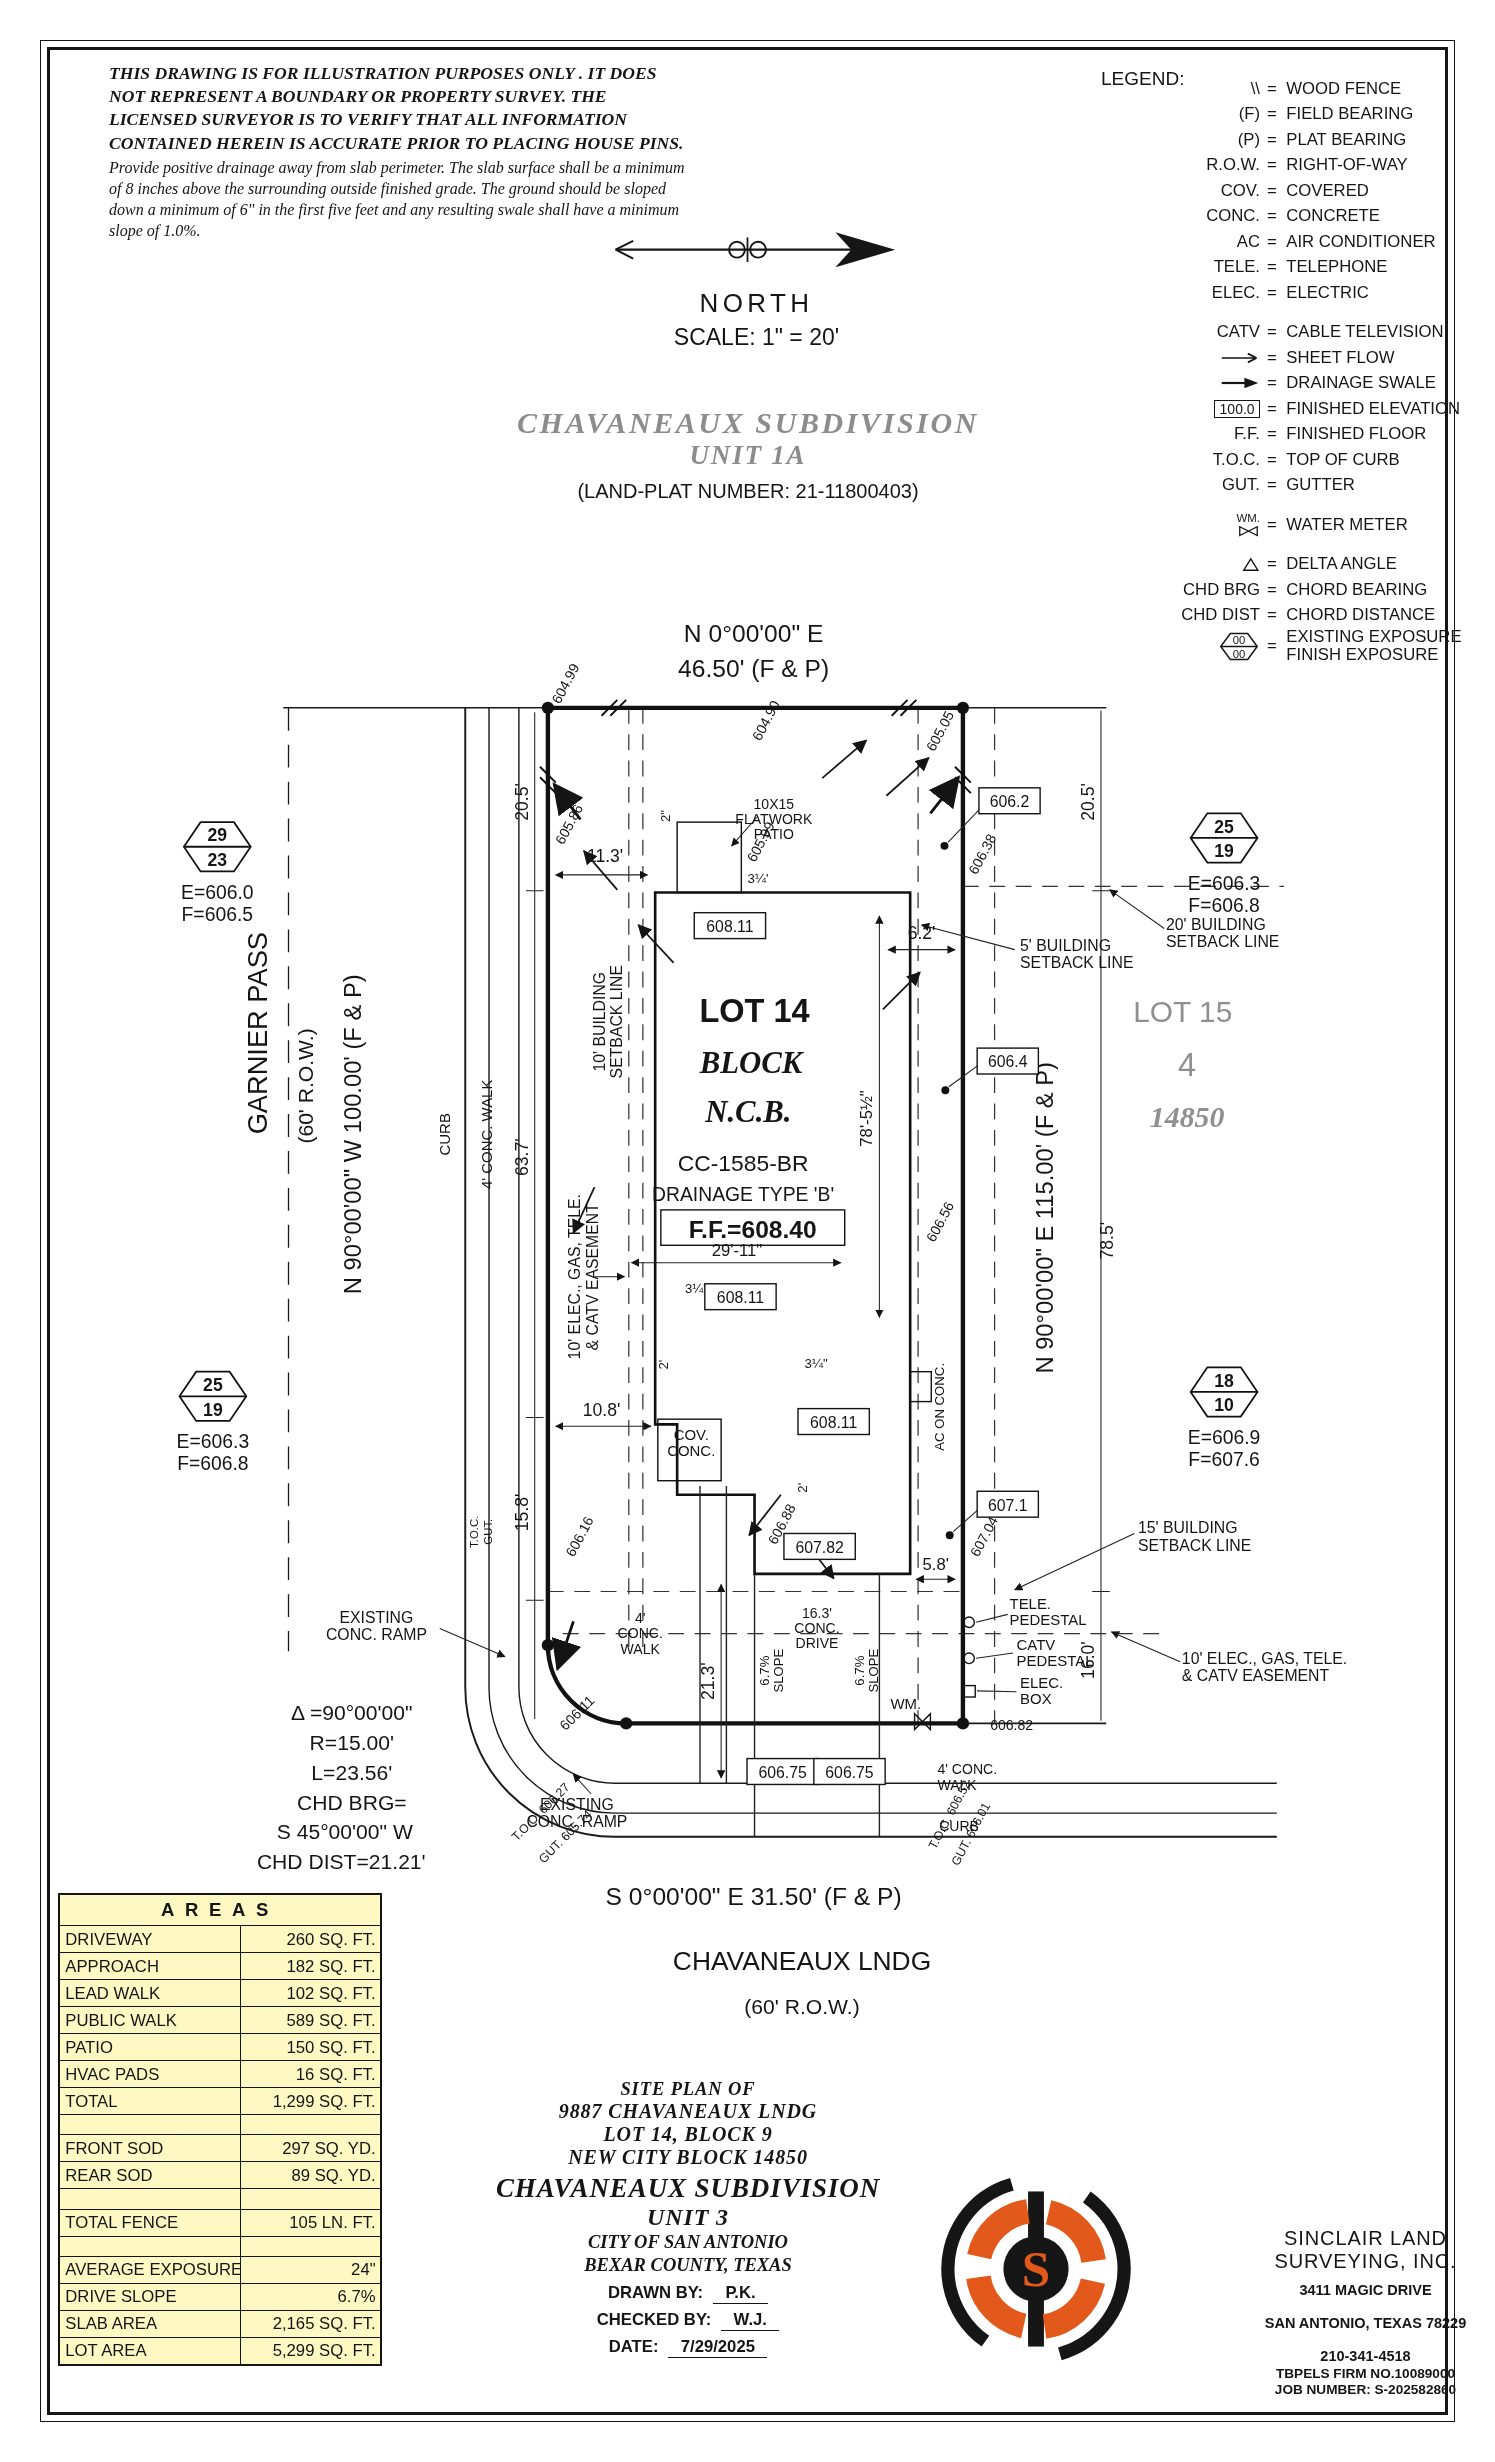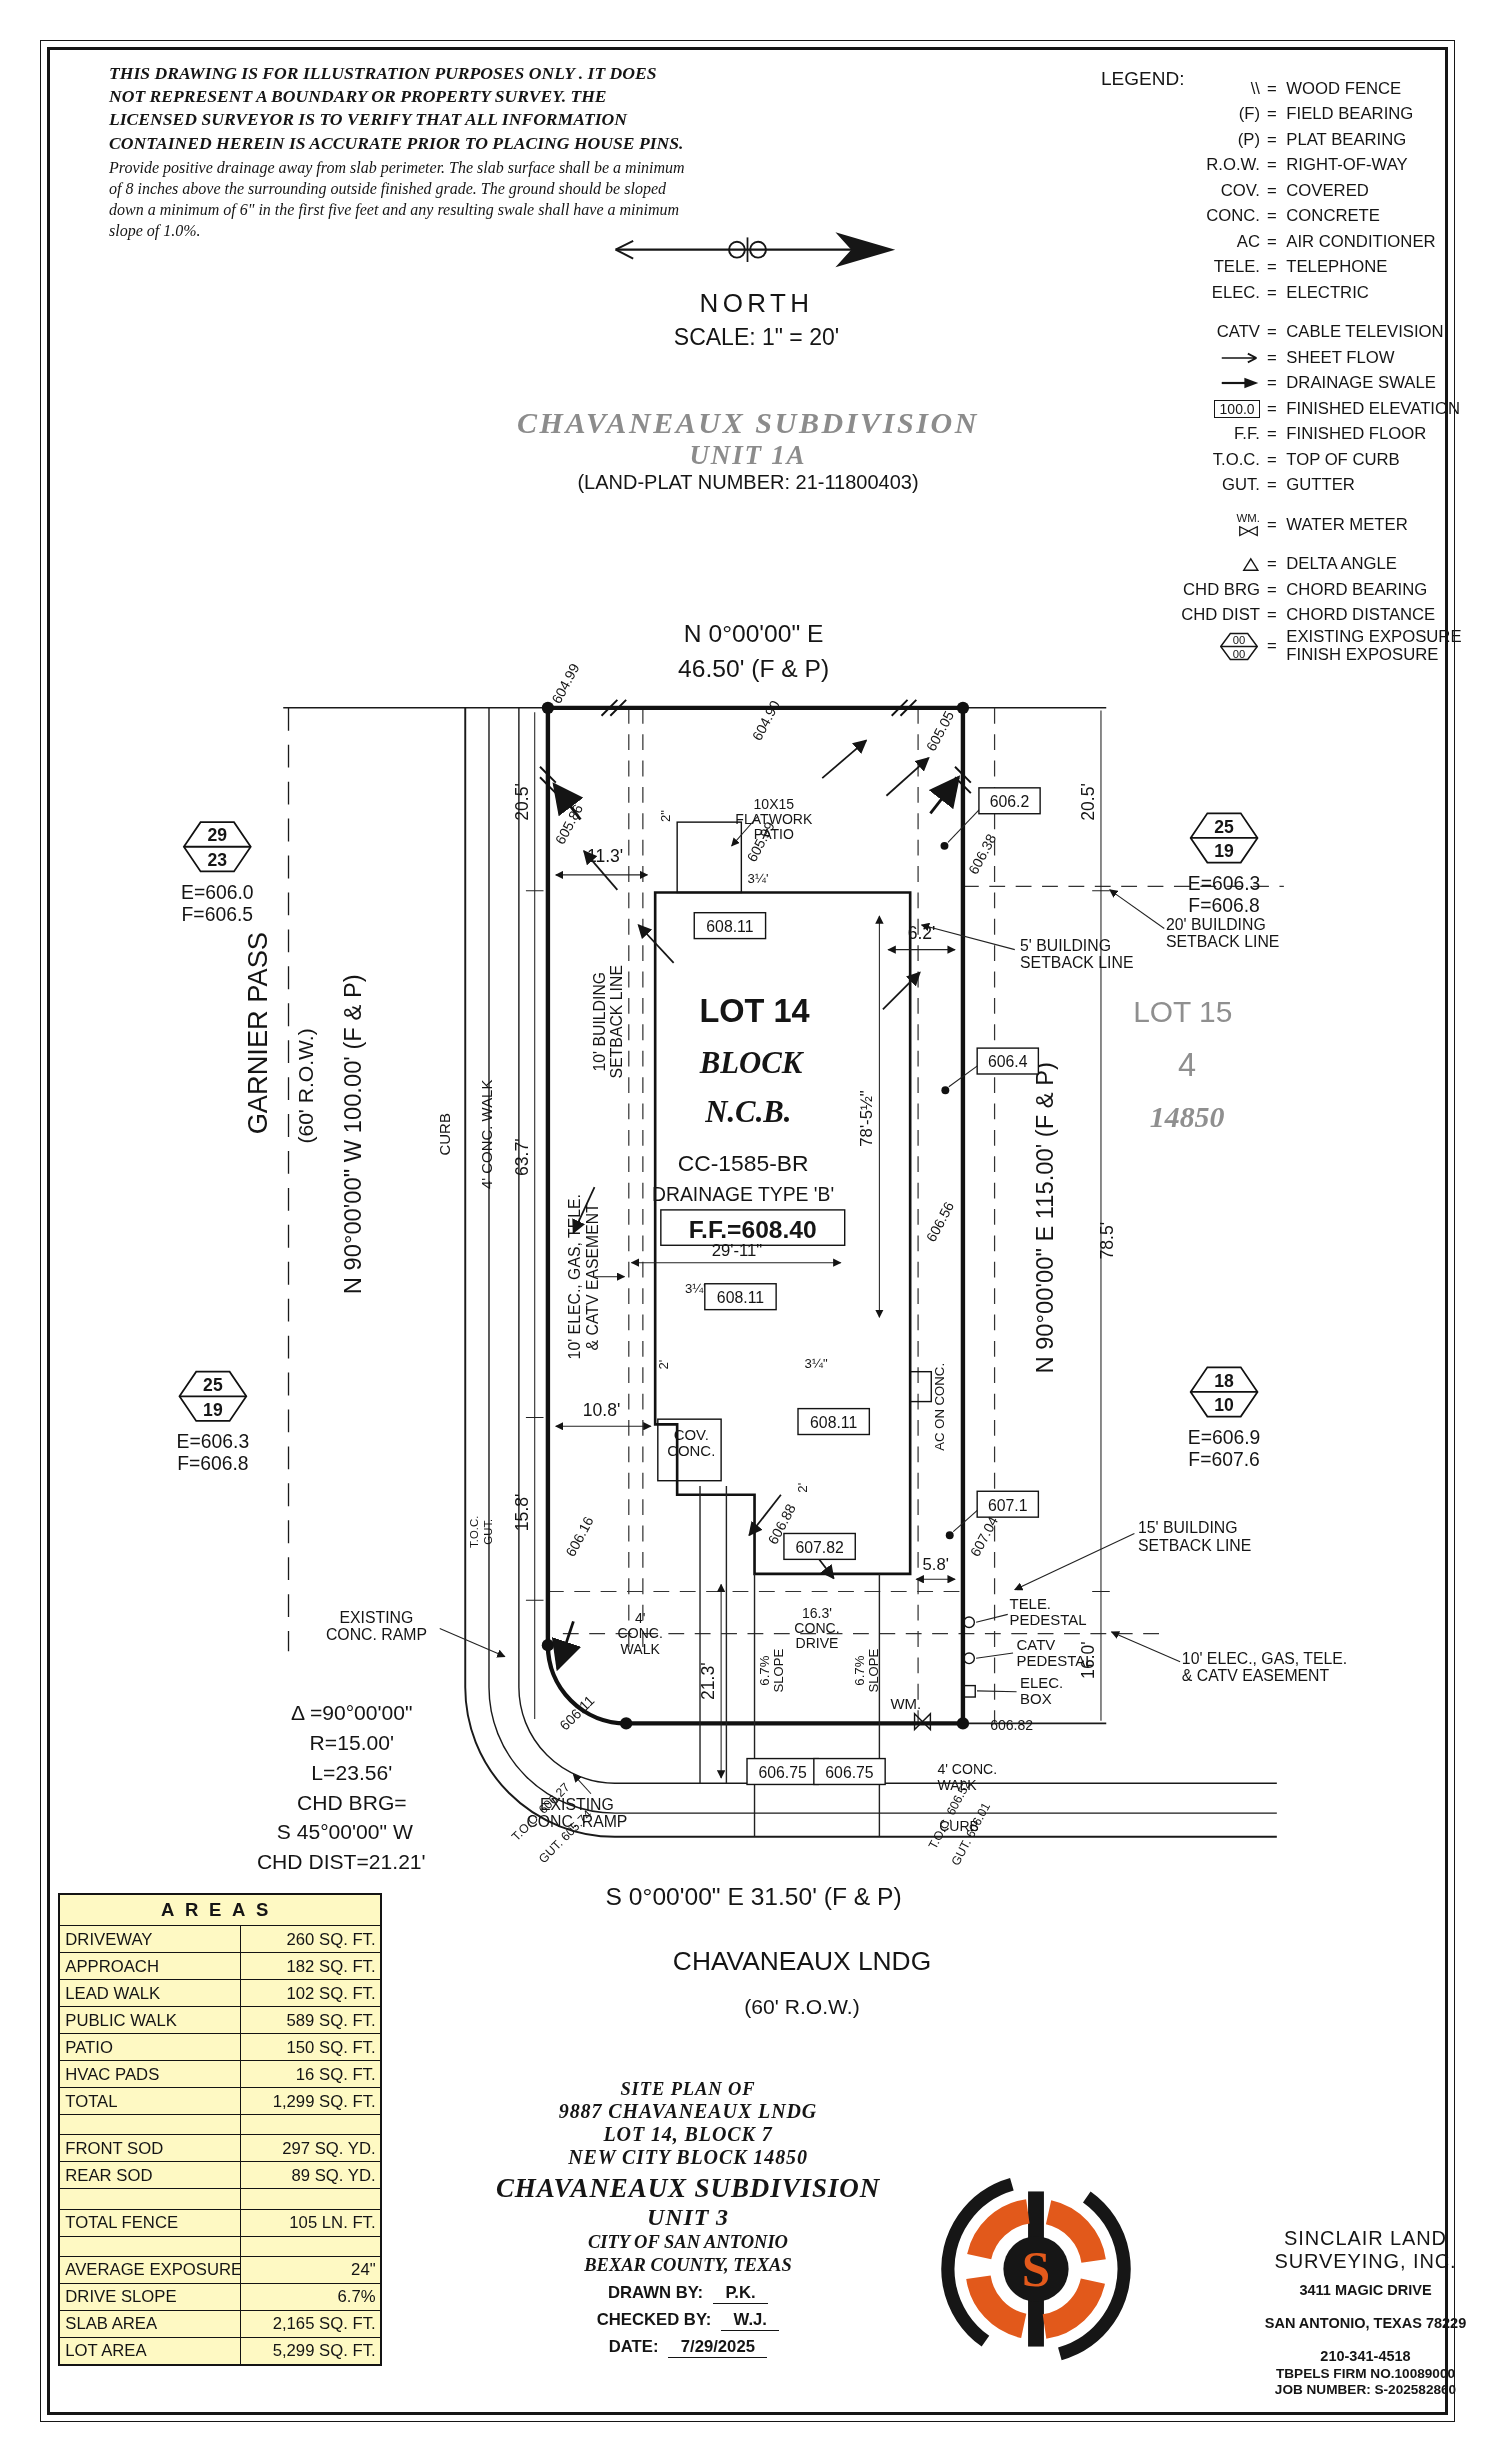--- a/index.html
+++ b/index.html
@@ -16,21 +16,21 @@
 
   #north{position:absolute;left:616px;top:288px;width:281px;text-align:center;}
   .n-label{font-size:26px;letter-spacing:4.4px;}
   .n-scale{font-size:23px;margin-top:5.3px;}
 
   #heading{position:absolute;left:440px;top:406px;width:616px;text-align:center;}
   .h-title{font-family:"Liberation Serif",serif;font-style:italic;font-weight:bold;
     font-size:30px;color:#8c8c8c;letter-spacing:2.6px;}
   .h-unit{font-family:"Liberation Serif",serif;font-style:italic;font-weight:bold;
     font-size:27px;color:#8c8c8c;letter-spacing:1.8px;}
-  .h-plat{font-size:20px;margin-top:0;}
+  .h-plat{font-size:20px;margin-top:9px;}
 
   #legend-title{position:absolute;left:1101px;top:68px;font-size:19px;}
   #legend-rows{position:absolute;left:1170px;top:76px;}
   .lg-row{display:flex;align-items:center;min-height:25.5px;}
   .lg-gap{margin-top:14px;}
   .lg-sym{width:90px;flex:none;display:flex;justify-content:flex-end;align-items:center;
     padding-right:7px;font-size:16.7px;text-align:right;}
   .lg-eq{width:19.3px;flex:none;font-size:16.7px;}
   .lg-label{font-size:16.7px;white-space:nowrap;line-height:1.08;}
   .lg-boxed{border:1.3px solid #151515;padding:0 4.4px;font-size:14px;}
@@ -559,21 +559,21 @@
         <div class="ar-row">
           <span class="ar-label">LOT AREA</span>
           <span class="ar-value">5,299 SQ. FT.</span>
         </div>
       </div>
   </div>
 
   <div id="titleblock">
     <div class="tb-1">SITE PLAN OF</div>
     <div class="tb-2">9887 CHAVANEAUX LNDG</div>
-    <div class="tb-2">LOT 14, BLOCK 7</div>
+    <div class="tb-2">LOT 14, BLOCK 9</div>
     <div class="tb-2">NEW CITY BLOCK 14850</div>
     <div class="tb-big">CHAVANEAUX SUBDIVISION</div>
     <div class="tb-med">UNIT 3</div>
     <div class="tb-sm">CITY OF SAN ANTONIO</div>
     <div class="tb-sm">BEXAR COUNTY, TEXAS</div>
     <div class="tb-sign">
       <span>DRAWN BY:</span>
       <span class="u">P.K.</span>
     </div>
     <div class="tb-sign">

